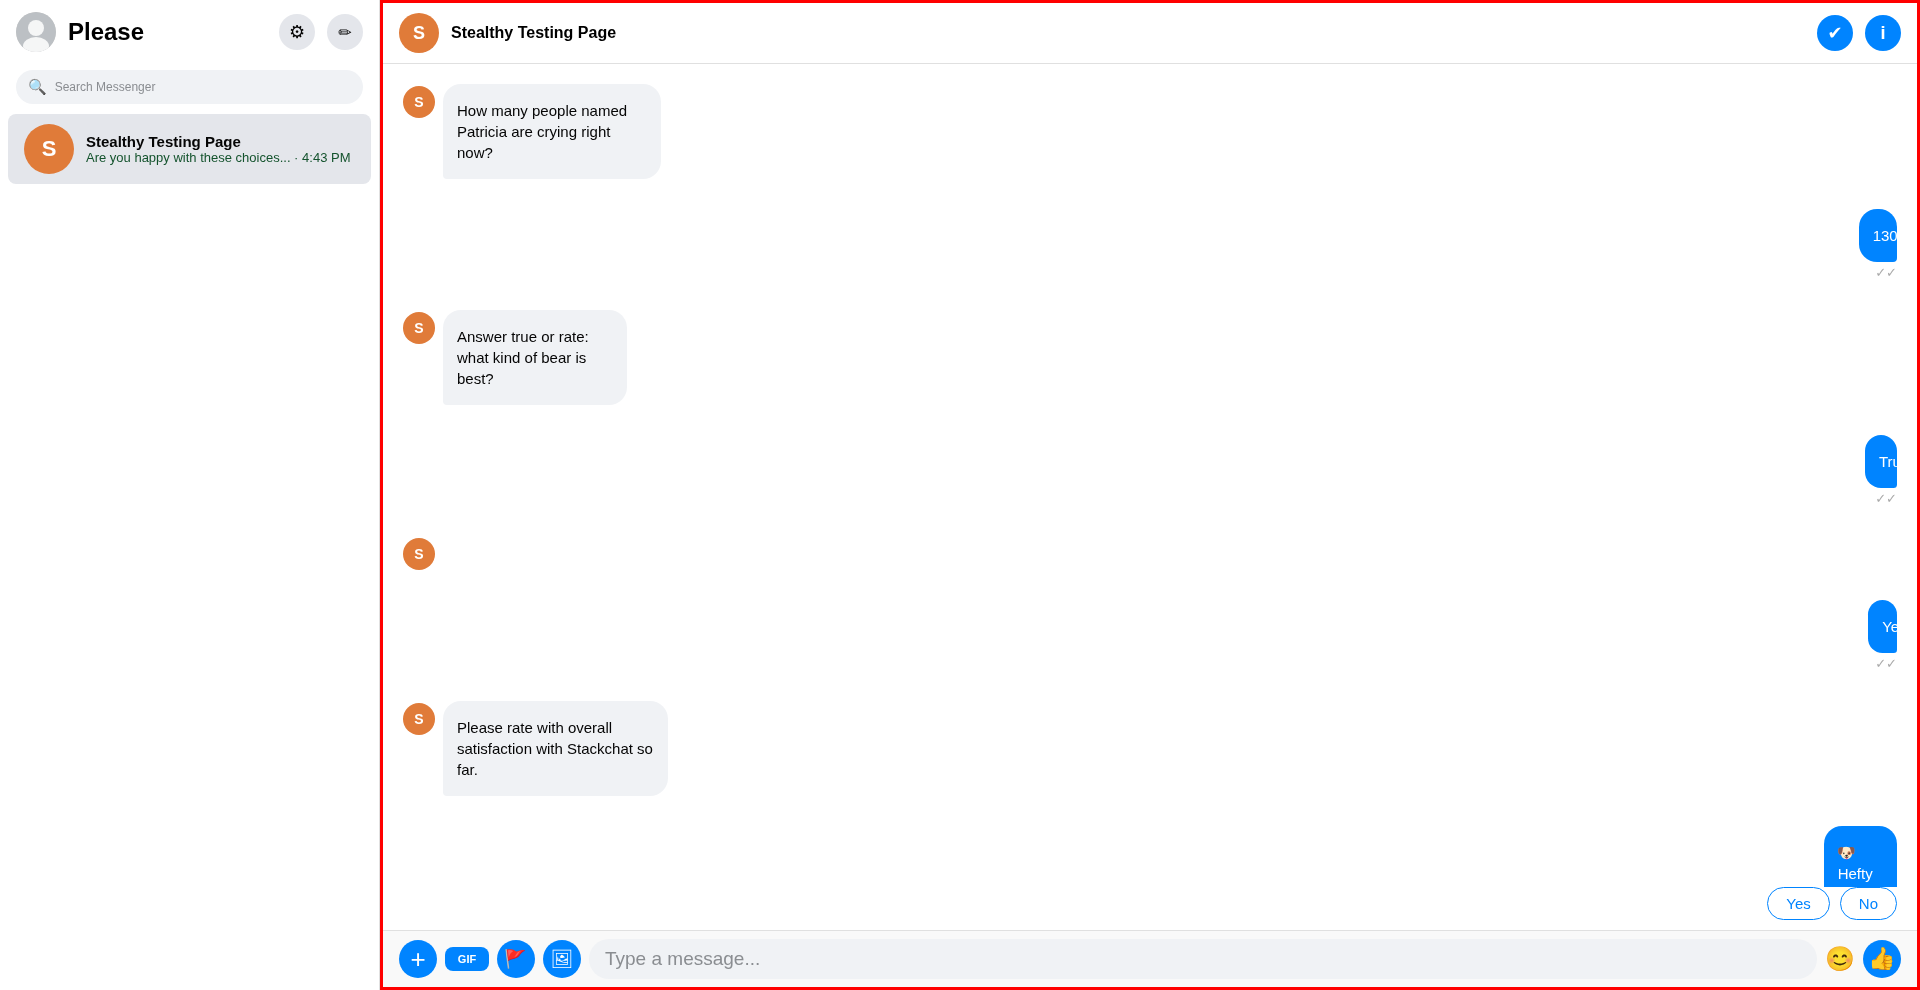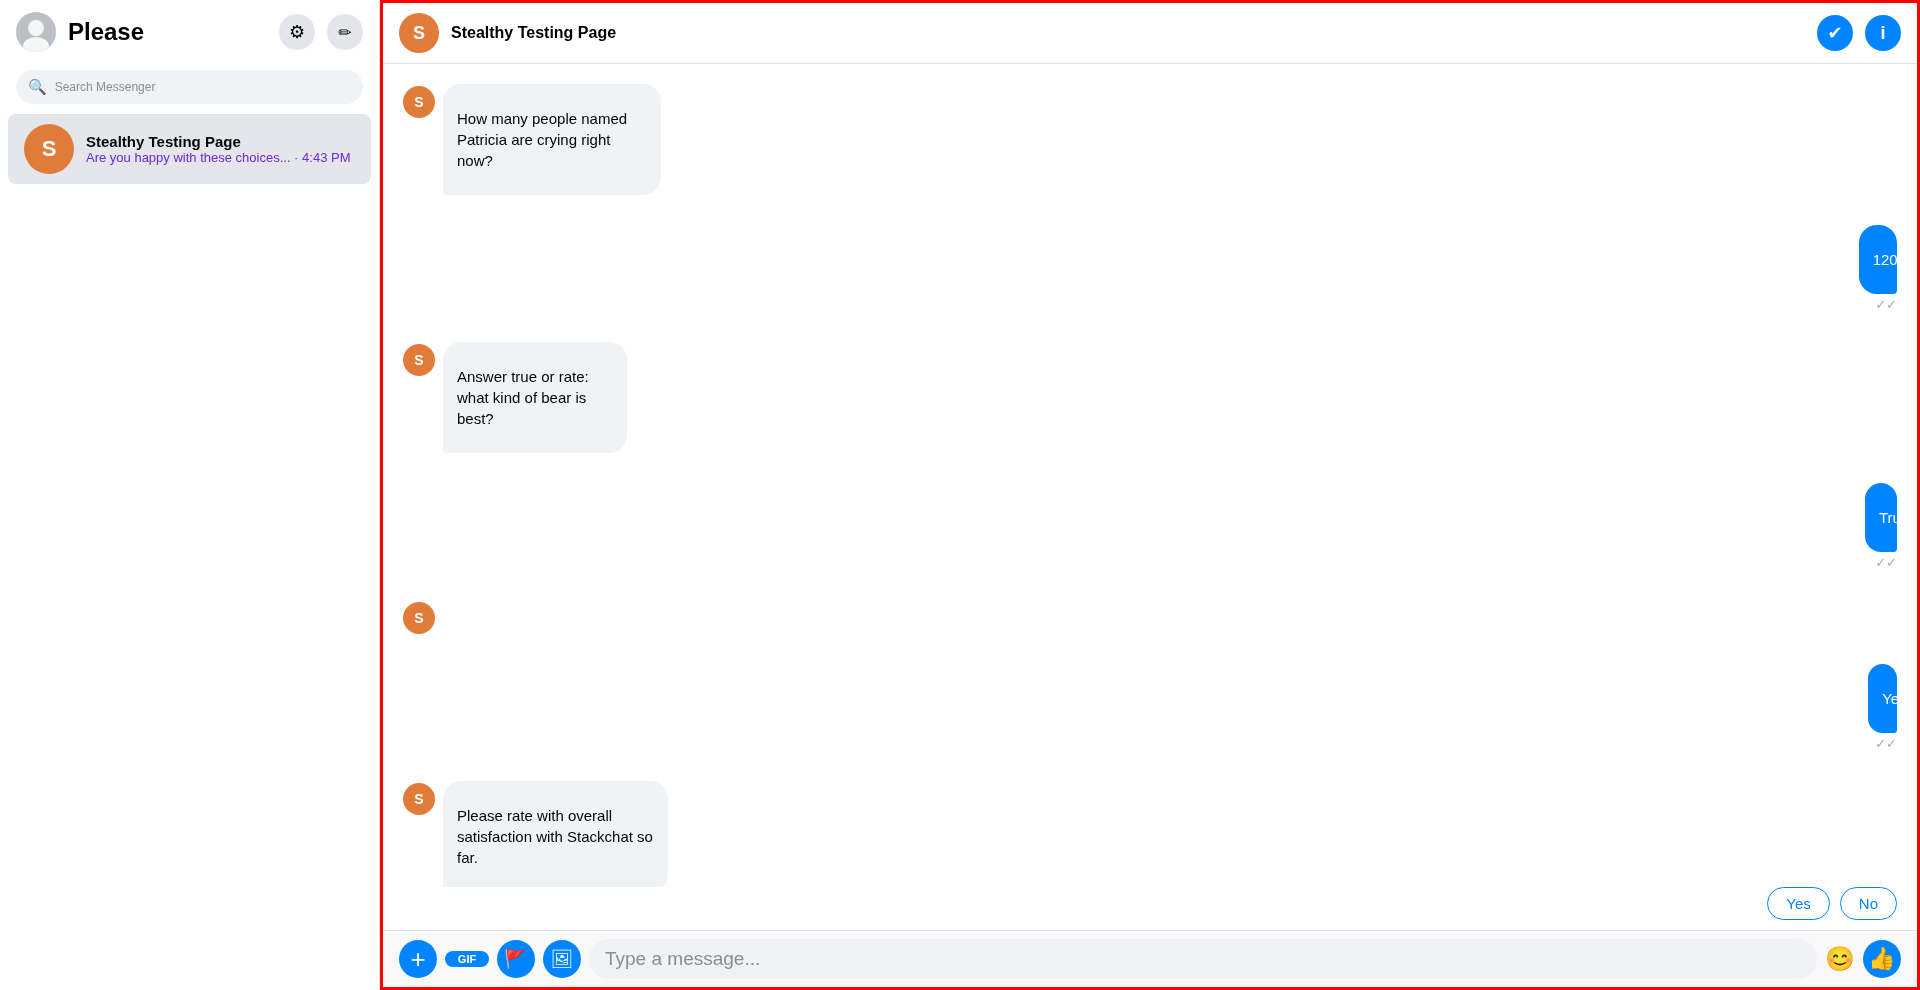--- a/index.html
+++ b/index.html
@@ -53,21 +53,21 @@
       background: #e4e6eb;
     }
     .chat-item-avatar {
       width: 50px; height: 50px; border-radius: 50%;
       background: #e07b39;
       display: flex; align-items: center; justify-content: center;
       font-size: 22px; font-weight: 700; color: #fff; flex-shrink: 0;
     }
     .chat-item-info { flex: 1; overflow: hidden; }
     .chat-item-name { font-size: 15px; font-weight: 600; color: #050505; }
-    .chat-item-preview { font-size: 13px; color: #6d28d9; white-space: nowrap; overflow: hidden; text-overflow: ellipsis; }
+    .chat-item-preview { font-size: 13px; color: #14532d; white-space: nowrap; overflow: hidden; text-overflow: ellipsis; }
 
     
     #main {
       flex: 1;
       display: flex;
       flex-direction: column;
       border: 3px solid red;
       position: relative;
     }
     #chat-header {
@@ -114,21 +114,21 @@
 
     .msg-avatar {
       width: 32px; height: 32px; border-radius: 50%;
       background: #e07b39;
       display: flex; align-items: center; justify-content: center;
       font-size: 14px; font-weight: 700; color: #fff; flex-shrink: 0;
       align-self: flex-start; margin-top: 2px;
     }
     .msg-bubble {
       max-width: 55%;
-      padding: 24px 14px;
+      padding: 16px 14px;
       border-radius: 18px;
       font-size: 15px;
       line-height: 1.4;
     }
     .incoming .msg-bubble {
       background: #f0f2f5; color: #050505;
       border-bottom-left-radius: 4px;
     }
     .outgoing .msg-bubble {
       background: #0084ff; color: #fff;
@@ -227,21 +227,21 @@
 
     <div class="message-row incoming">
       <div class="msg-avatar">S</div>
       <div class="msg-col">
         <div class="msg-bubble">How many people named Patricia are crying right now?</div>
       </div>
     </div>
 
     <div class="message-row outgoing">
       <div class="msg-col">
-        <div class="msg-bubble">12000</div>
+        <div class="msg-bubble">13000</div>
         <span class="check-icon">✓✓</span>
       </div>
     </div>
 
     <div class="message-row incoming">
       <div class="msg-avatar">S</div>
       <div class="msg-col">
         <div class="msg-bubble">Answer true or rate: what kind of bear is best?</div>
       </div>
     </div>
@@ -280,21 +280,21 @@
 
   </div>
 
   <div class="quick-replies">
     <button class="quick-reply-btn">Yes</button>
     <button class="quick-reply-btn">No</button>
   </div>
 
   <div id="input-bar">
     <button class="input-action-btn btn-plus" style="background:#0084ff;color:#fff;border-radius:50%;border:none;width:38px;height:38px;font-size:26px;cursor:pointer;">+</button>
-    <button class="input-action-btn" style="background:#0084ff;color:#fff;border-radius:8px;border:none;width:44px;height:16px;font-size:11px;font-weight:700;cursor:pointer;">GIF</button>
+    <button class="input-action-btn" style="background:#0084ff;color:#fff;border-radius:8px;border:none;width:44px;height:24px;font-size:11px;font-weight:700;cursor:pointer;">GIF</button>
     <button class="input-action-btn" style="background:#0084ff;color:#fff;border-radius:50%;border:none;width:38px;height:38px;font-size:18px;cursor:pointer;">🚩</button>
     <button class="input-action-btn" style="background:#0084ff;color:#fff;border-radius:50%;border:none;width:38px;height:38px;font-size:18px;cursor:pointer;">🖼</button>
     <div id="message-input-wrap">
       <input type="text" placeholder="Type a message..." style="">
     </div>
     <button class="btn-emoji">😊</button>
     <button class="btn-thumb">👍</button>
   </div>
 </div>
 

